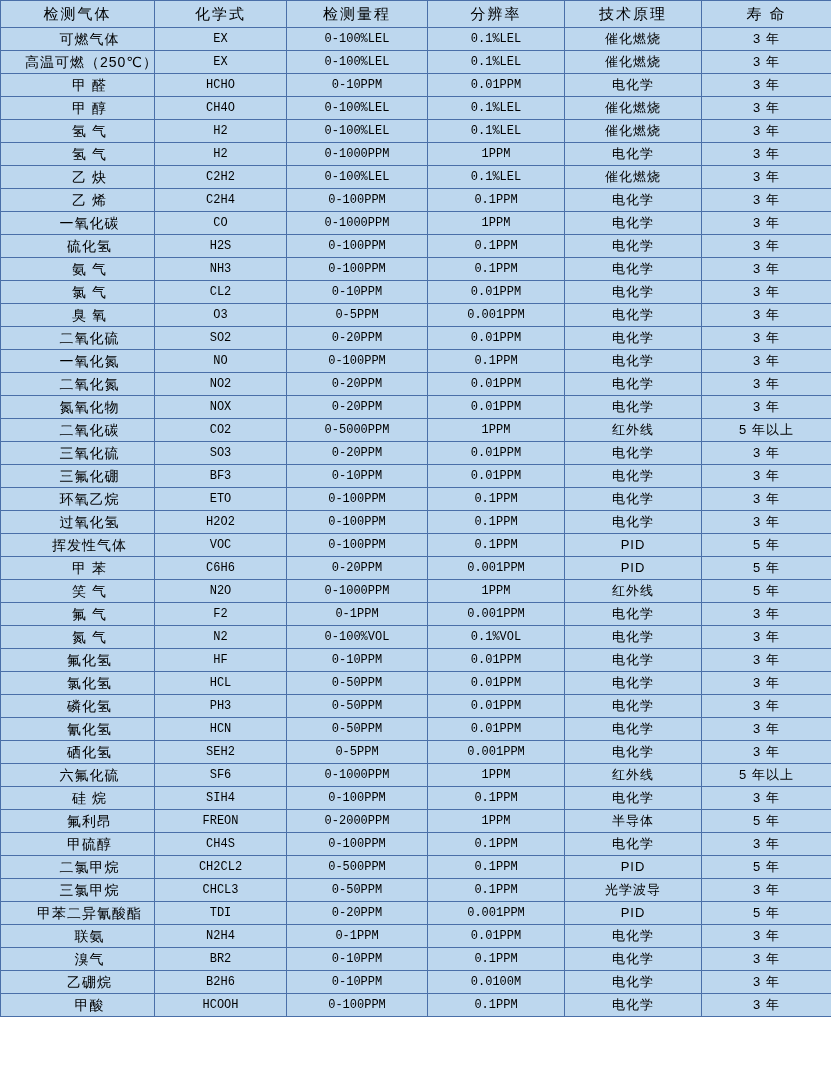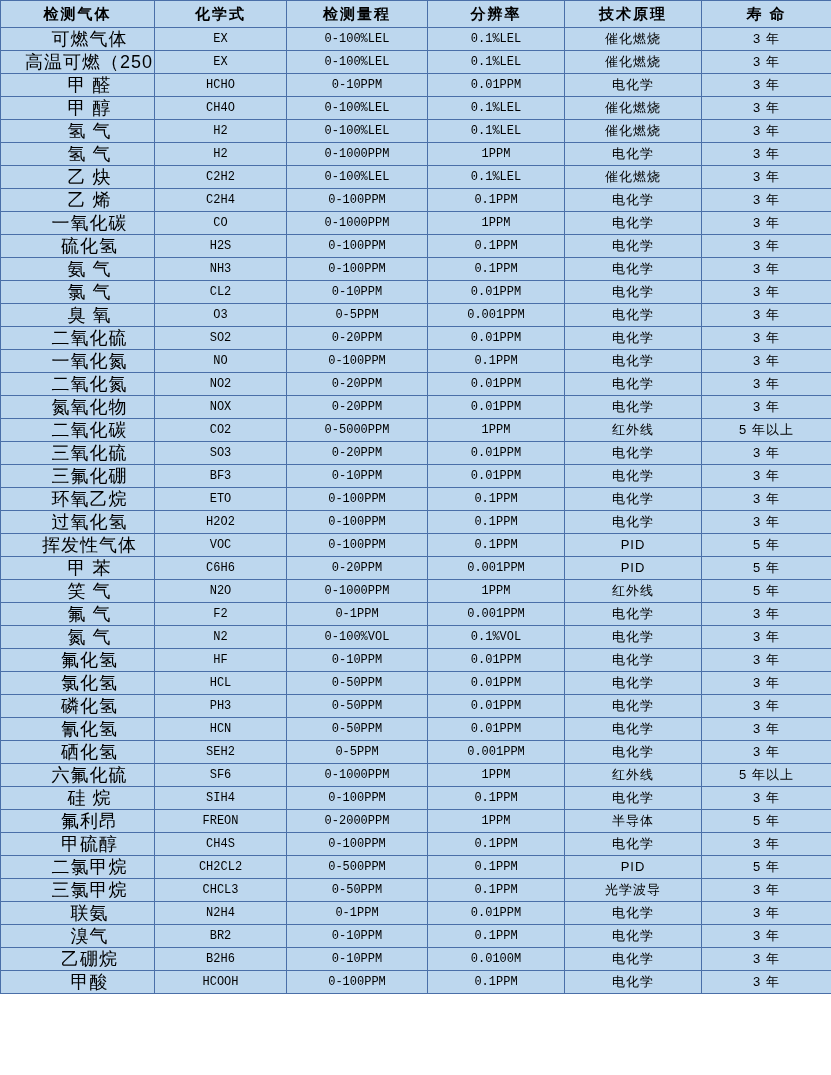--- a/index.html
+++ b/index.html
@@ -36,27 +36,27 @@
     color: #000000;
     background: #bdd7ee;
     padding: 0;
     height: 22px;
     line-height: 22px;
     overflow: hidden;
     white-space: nowrap;
   }
   table.gas-table th {
     font-size: 15px;
-    font-weight: bold;
+    font-weight: normal;
     letter-spacing: 2px;
     height: 26px;
     line-height: 26px;
   }
   table.gas-table td.name {
-    font-size: 18px;
+    font-size: 14px;
     letter-spacing: 1px;
     padding-left: 24px;
   }
   table.gas-table td.formula,
   table.gas-table td.range,
   table.gas-table td.resolution {
     font-family: "Liberation Mono", "DejaVu Sans Mono", monospace;
     font-size: 12px;
     letter-spacing: 0px;
   }
@@ -392,20 +392,28 @@
         </tr>
         <tr>
           <td class="name">三氯甲烷</td>
           <td class="formula">CHCL3</td>
           <td class="range">0-50PPM</td>
           <td class="resolution">0.1PPM</td>
           <td class="principle">光学波导</td>
           <td class="life">3 年</td>
         </tr>
         <tr>
+          <td class="name">甲苯二异氰酸酯</td>
+          <td class="formula">TDI</td>
+          <td class="range">0-20PPM</td>
+          <td class="resolution">0.001PPM</td>
+          <td class="principle">PID</td>
+          <td class="life">5 年</td>
+        </tr>
+        <tr>
           <td class="name">联氨</td>
           <td class="formula">N2H4</td>
           <td class="range">0-1PPM</td>
           <td class="resolution">0.01PPM</td>
           <td class="principle">电化学</td>
           <td class="life">3 年</td>
         </tr>
         <tr>
           <td class="name">溴气</td>
           <td class="formula">BR2</td>

